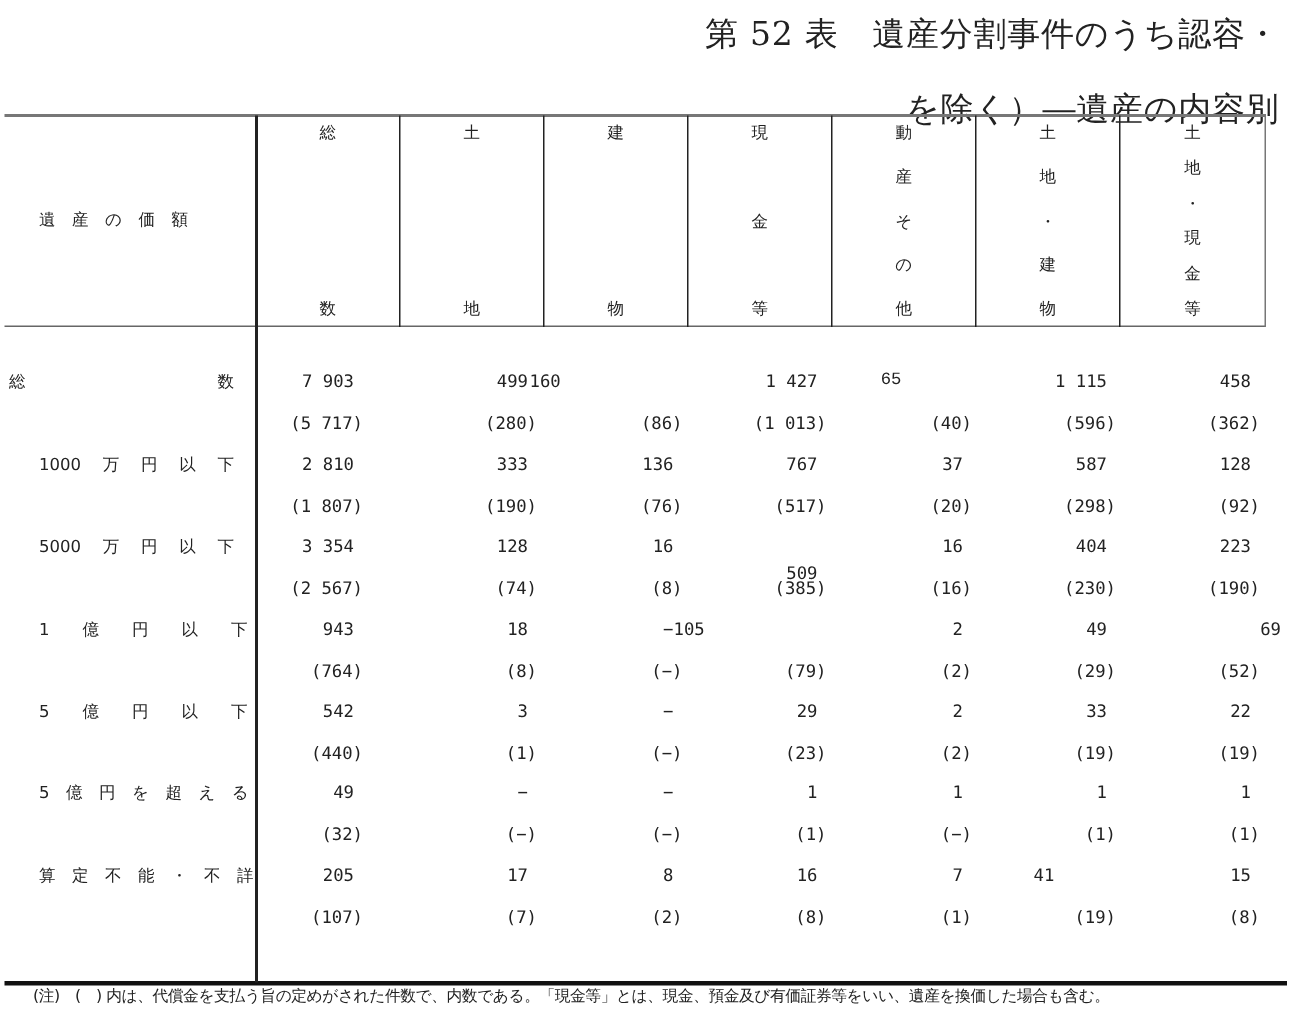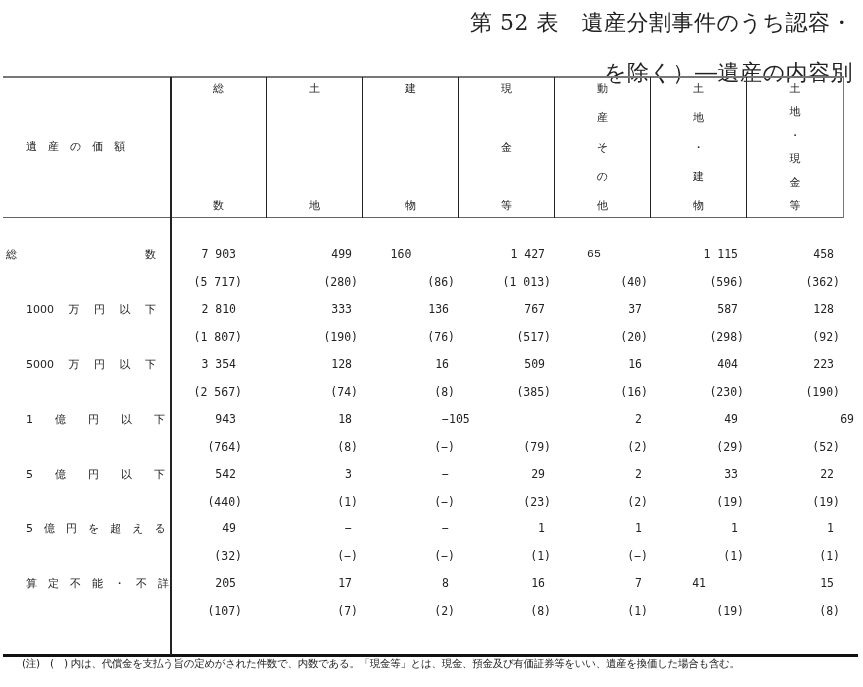--- a/index.html
+++ b/index.html
@@ -97,21 +97,21 @@
   <span>金</span>
   <span>等</span>
 </div>
 
 <div id="rows">
     <div class="row-label" style="top: 247px; left: 6px; width: 150px; text-align: justify; text-align-last: justify;">総　　　　　　　　　　　数</div>
     <div class="cell" style="top: 247px; left: 140px; text-align: right;">7 903</div>
     <div class="cell" style="top: 275px; left: 146px; text-align: right;">(5 717)</div>
     <div class="cell" style="top: 247px; left: 256px; text-align: right;">499</div>
     <div class="cell" style="top: 275px; left: 262px; text-align: right;">(280)</div>
-    <div class="cell" style="top: 247px; left: 353px; text-align: center;">160</div>
+    <div class="cell" style="top: 247px; left: 353px; text-align: left;">160</div>
     <div class="cell" style="top: 275px; left: 359px; text-align: right;">(86)</div>
     <div class="cell" style="top: 247px; left: 449px; text-align: right;">1 427</div>
     <div class="cell" style="top: 275px; left: 455px; text-align: right;">(1 013)</div>
     <div class="cell" style="top: 247px; left: 546px; text-align: center; font-family: Liberation Mono, monospace;">65</div>
     <div class="cell" style="top: 275px; left: 552px; text-align: right;">(40)</div>
     <div class="cell" style="top: 247px; left: 642px; text-align: right;">1 115</div>
     <div class="cell" style="top: 275px; left: 648px; text-align: right;">(596)</div>
     <div class="cell" style="top: 247px; left: 738px; text-align: right;">458</div>
     <div class="cell" style="top: 275px; left: 744px; text-align: right;">(362)</div>
     <div class="row-label" style="top: 302px; left: 26px; width: 130px; text-align: justify; text-align-last: justify;">1000　万　円　以　下</div>
@@ -129,21 +129,21 @@
     <div class="cell" style="top: 330px; left: 648px; text-align: right;">(298)</div>
     <div class="cell" style="top: 302px; left: 738px; text-align: right;">128</div>
     <div class="cell" style="top: 330px; left: 744px; text-align: right;">(92)</div>
     <div class="row-label" style="top: 357px; left: 26px; width: 130px; text-align: justify; text-align-last: justify;">5000　万　円　以　下</div>
     <div class="cell" style="top: 357px; left: 140px; text-align: right;">3 354</div>
     <div class="cell" style="top: 385px; left: 146px; text-align: right;">(2 567)</div>
     <div class="cell" style="top: 357px; left: 256px; text-align: right;">128</div>
     <div class="cell" style="top: 385px; left: 262px; text-align: right;">(74)</div>
     <div class="cell" style="top: 357px; left: 353px; text-align: right;">16</div>
     <div class="cell" style="top: 385px; left: 359px; text-align: right;">(8)</div>
-    <div class="cell" style="top: 357px; left: 449px; text-align: right;">509</div>
+    <div class="cell" style="top: 375px; left: 449px; text-align: right;">509</div>
     <div class="cell" style="top: 385px; left: 455px; text-align: right;">(385)</div>
     <div class="cell" style="top: 357px; left: 546px; text-align: right;">16</div>
     <div class="cell" style="top: 385px; left: 552px; text-align: right;">(16)</div>
     <div class="cell" style="top: 357px; left: 642px; text-align: right;">404</div>
     <div class="cell" style="top: 385px; left: 648px; text-align: right;">(230)</div>
     <div class="cell" style="top: 357px; left: 738px; text-align: right;">223</div>
     <div class="cell" style="top: 385px; left: 744px; text-align: right;">(190)</div>
     <div class="row-label" style="top: 412px; left: 26px; width: 130px; text-align: justify; text-align-last: justify;">1　　億　　円　　以　　下</div>
     <div class="cell" style="top: 412px; left: 140px; text-align: right;">943</div>
     <div class="cell" style="top: 440px; left: 146px; text-align: right;">(764)</div>
@@ -193,19 +193,19 @@
     <div class="cell" style="top: 576px; left: 140px; text-align: right;">205</div>
     <div class="cell" style="top: 604px; left: 146px; text-align: right;">(107)</div>
     <div class="cell" style="top: 576px; left: 256px; text-align: right;">17</div>
     <div class="cell" style="top: 604px; left: 262px; text-align: right;">(7)</div>
     <div class="cell" style="top: 576px; left: 353px; text-align: right;">8</div>
     <div class="cell" style="top: 604px; left: 359px; text-align: right;">(2)</div>
     <div class="cell" style="top: 576px; left: 449px; text-align: right;">16</div>
     <div class="cell" style="top: 604px; left: 455px; text-align: right;">(8)</div>
     <div class="cell" style="top: 576px; left: 546px; text-align: right;">7</div>
     <div class="cell" style="top: 604px; left: 552px; text-align: right;">(1)</div>
-    <div class="cell" style="top: 576px; left: 610px; text-align: right;">41</div>
+    <div class="cell" style="top: 576px; left: 648px; text-align: center;">41</div>
     <div class="cell" style="top: 604px; left: 648px; text-align: right;">(19)</div>
     <div class="cell" style="top: 576px; left: 738px; text-align: right;">15</div>
     <div class="cell" style="top: 604px; left: 744px; text-align: right;">(8)</div>
   </div>
 
 <div class="footnote">(注)　(　) 内は、代償金を支払う旨の定めがされた件数で、内数である。「現金等」とは、現金、預金及び有価証券等をいい、遺産を換価した場合も含む。</div>
 
 </body></html>

